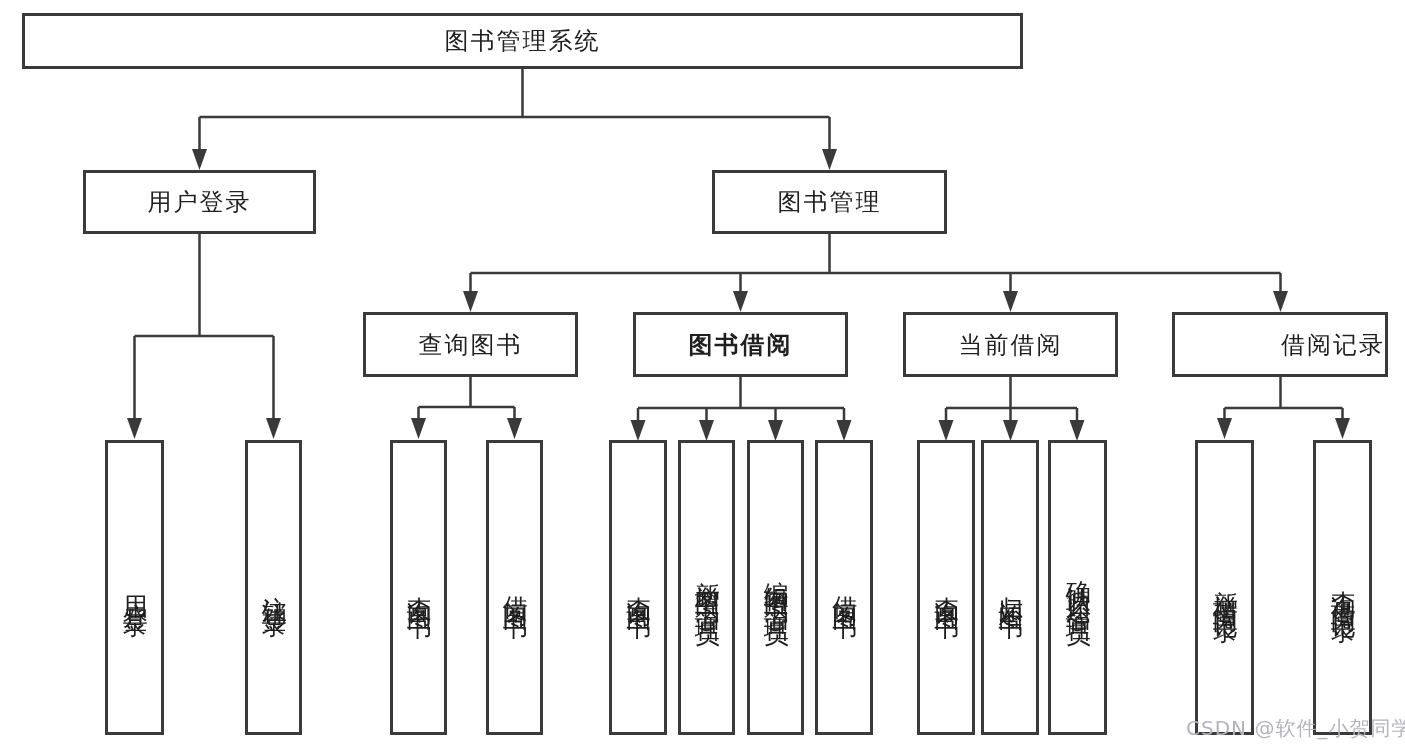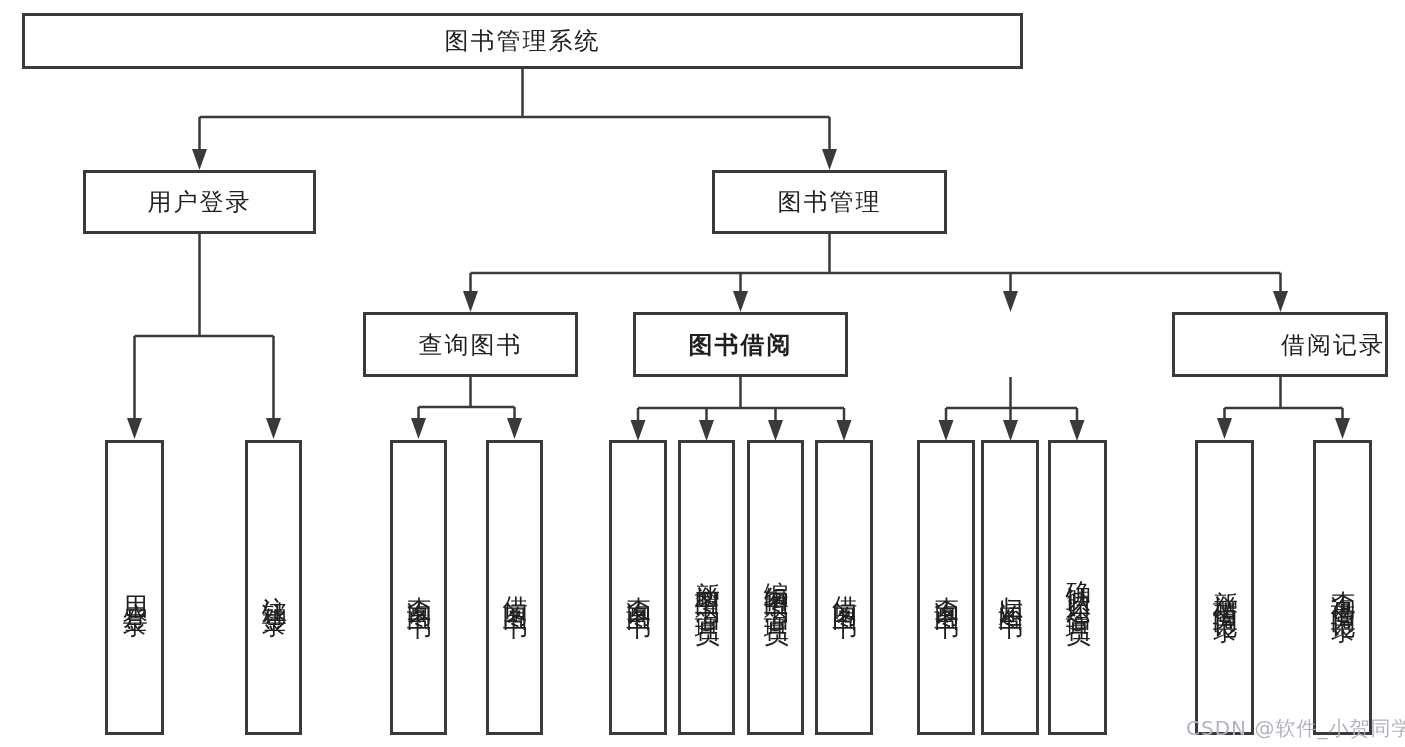--- a/index.html
+++ b/index.html
@@ -82,20 +82,23 @@
   <div class="node hnode" style="left:712px;top:170px;width:235px;height:64px;">
     <span>图书管理</span>
   </div>
 
   <div class="node hnode" style="left:363px;top:312px;width:215px;height:65px;">
     <span>查询图书</span>
   </div>
   <div class="node hnode" style="left:633px;top:312px;width:215px;height:65px;font-weight:bold;">
     <span>图书借阅</span>
   </div>
+  <div class="node hnode" style="left:903px;top:312px;width:215px;height:65px;">
+    <span>当前借阅</span>
+  </div>
   <div class="node hnode" style="left:1172px;top:312px;width:216px;height:65px;justify-content:flex-end;">
     <span>借阅记录</span>
   </div>
 
   <div class="node leaf" style="left:105px;top:440px;width:59px;height:295px;">
     <span>用户登录</span>
   </div>
   <div class="node leaf" style="left:245px;top:440px;width:57px;height:295px;">
     <span>注销登录</span>
   </div>

